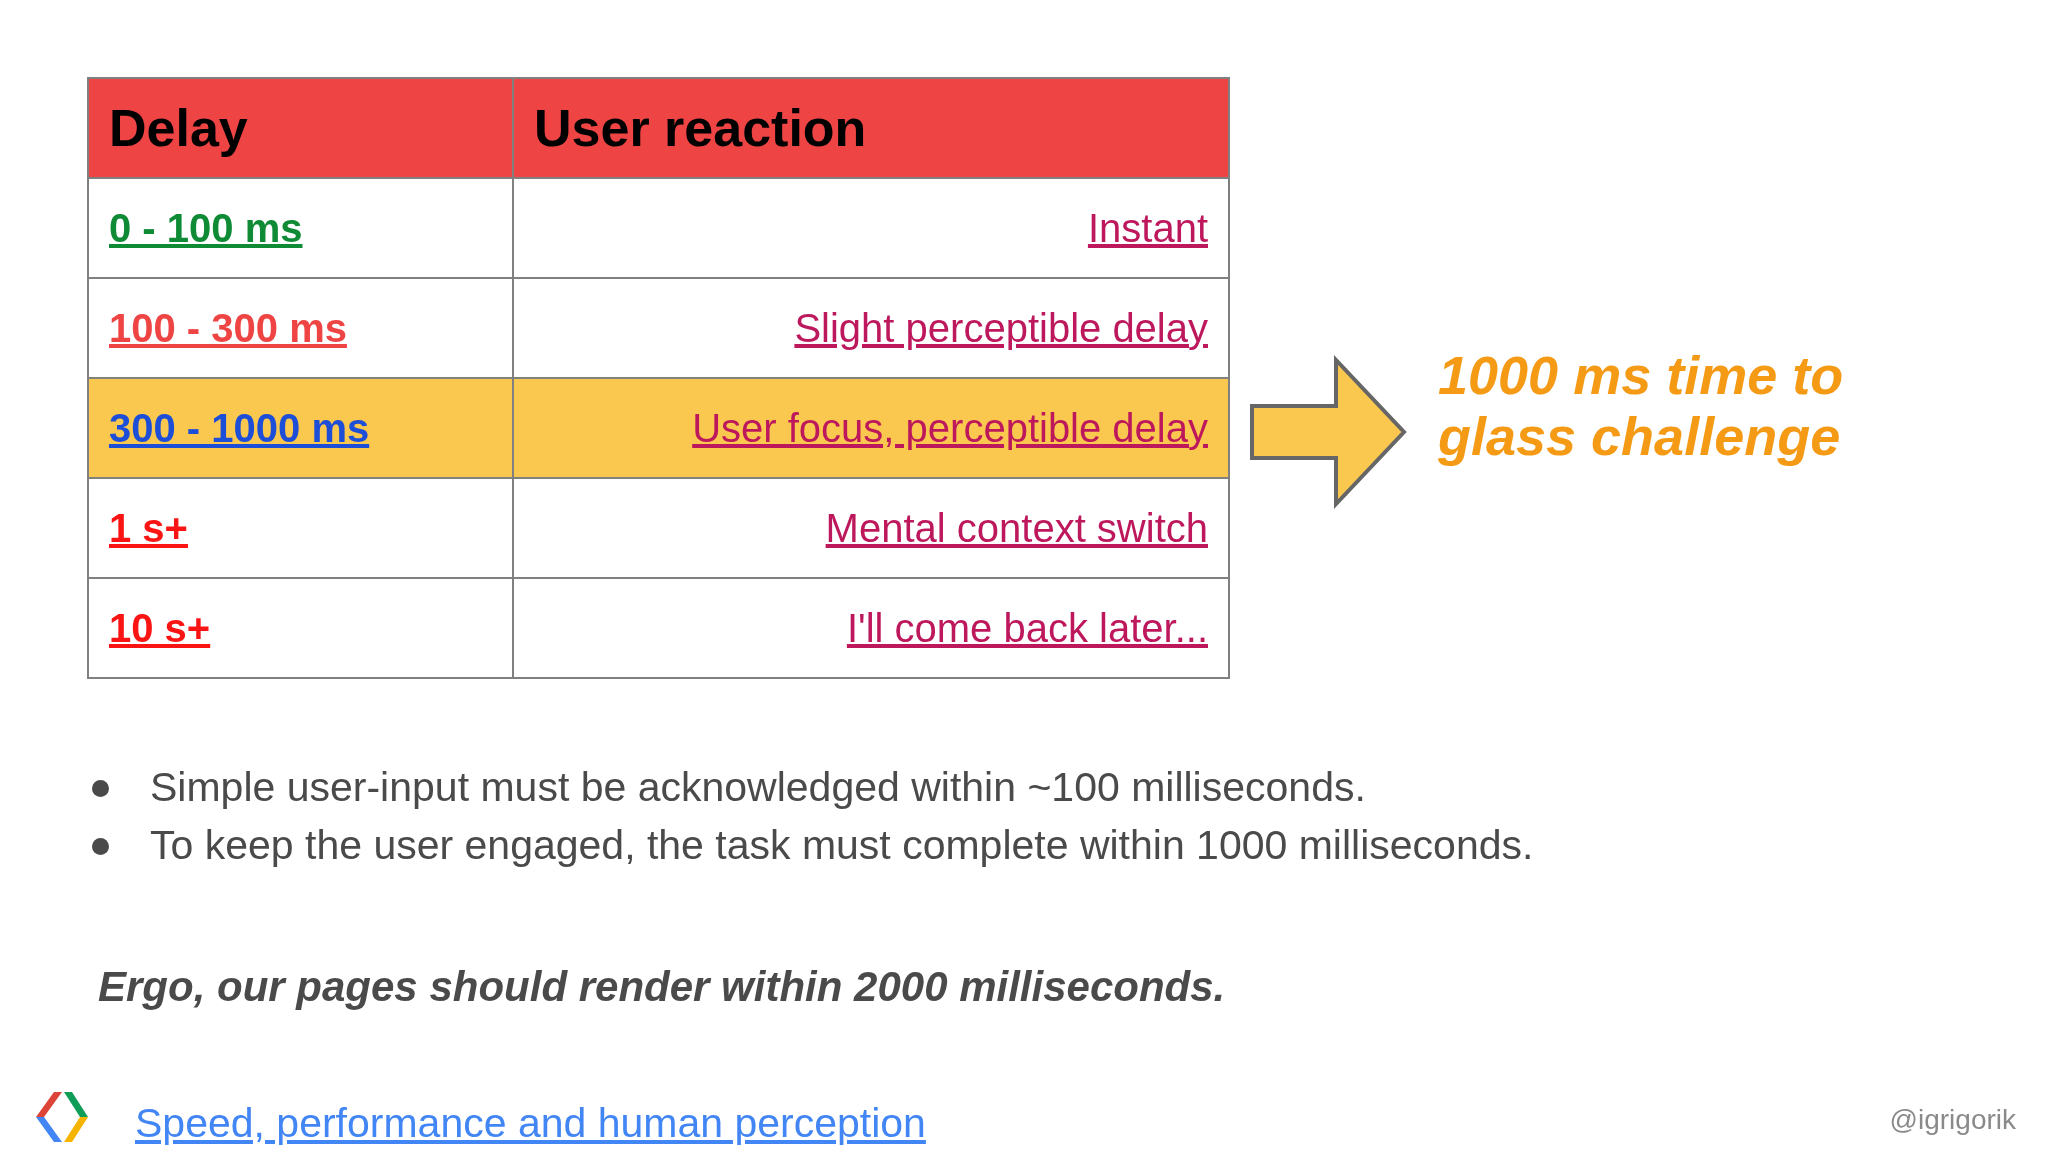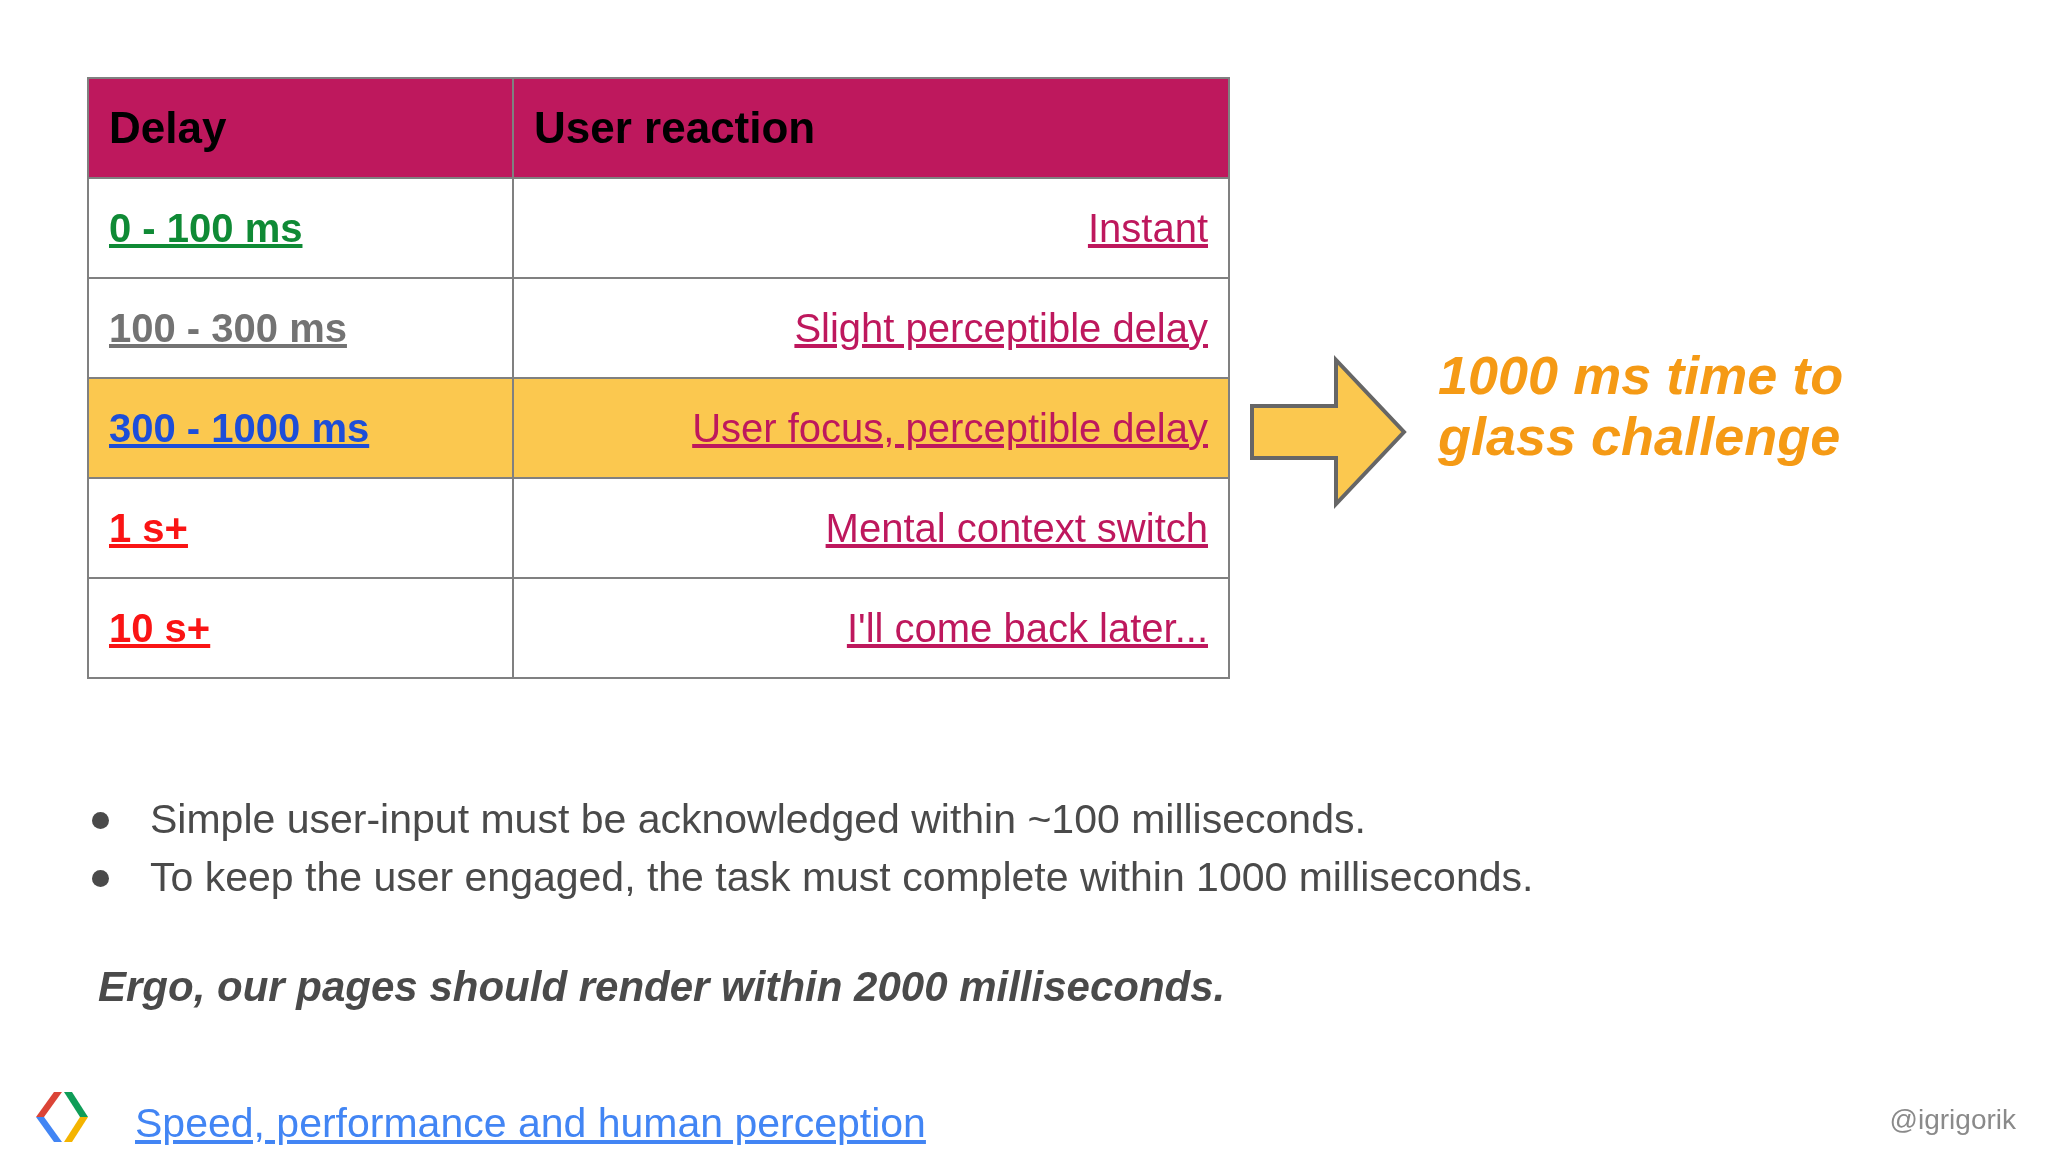--- a/index.html
+++ b/index.html
@@ -29,23 +29,23 @@
     border: 2px solid #808080;
     padding: 0 20px;
     height: 98px;
     vertical-align: middle;
     text-align: left;
   }
   .col-delay  { width: 425px; }
   .col-react  { width: 716px; }
 
   .delay-table thead th {
-    background: #be185d;
+    background: #ef4444;
     color: #000000;
-    font-size: 44px;
+    font-size: 52px;
     font-weight: bold;
   }
 
   .delay-table tbody td {
     background: #ffffff;
     font-size: 40px;
     text-decoration: underline;
   }
   .delay-table tbody td.delay-cell {
     font-weight: bold;
@@ -53,21 +53,21 @@
   .delay-table tbody td.react-cell {
     color: #be185d;
     font-weight: normal;
     text-align: right;
   }
   tr.row-highlight td {
     background: #fbc84f !important;
   }
 
   .c-green  { color: #0f8a35; }
-  .c-orange { color: #737373; }
+  .c-orange { color: #ef4444; }
   .c-darkred{ color: #1d4ed8; }
   .c-red    { color: #fa1414; }
 
   
   .arrow-wrap {
     position: absolute;
     left: 1248px;
     top: 352px;
     width: 160px;
     height: 160px;
@@ -84,21 +84,21 @@
     font-size: 54px;
     font-weight: bold;
     font-style: italic;
     line-height: 1.13;
   }
 
   
   .bullets {
     position: absolute;
     left: 78px;
-    top: 790px;
+    top: 758px;
     width: 1900px;
     list-style: none;
     margin: 0;
     padding: 0;
   }
   .bullets li {
     position: relative;
     padding-left: 72px;
     font-size: 41px;
     line-height: 1.42;

